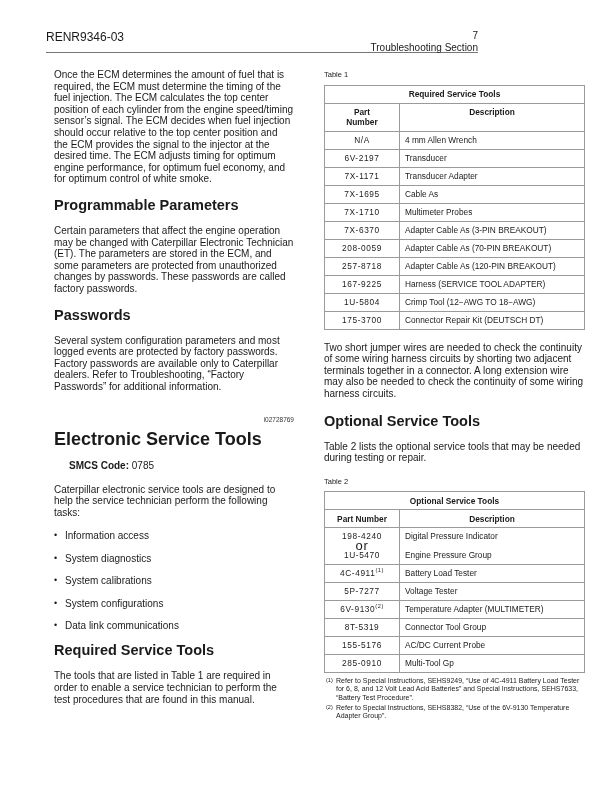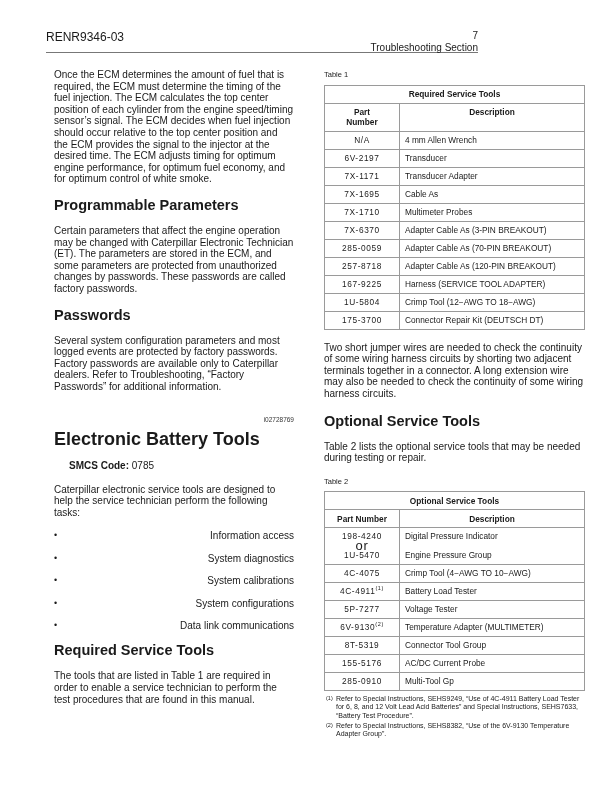--- a/index.html
+++ b/index.html
@@ -14,21 +14,21 @@
     .col { position: absolute; font-size: 10px; line-height: 11.6px; }
     .col-left { left: 54px; top: 69px; width: 240px; }
     .col-right { left: 324px; top: 69px; width: 262px; }
 
     p { margin: 0 0 12px 0; }
     h2 { font-size: 14.5px; font-weight: bold; margin: 0 0 11px 0; line-height: 17px; }
     h1 { font-size: 18px; font-weight: bold; margin: 0 0 10px 0; line-height: 21px; }
     .docid { text-align: right; font-size: 6.5px; margin: 0 0 3px 0; color: #333; }
     .smcs { margin: 0 0 12px 15px; }
     .smcs b { font-weight: bold; }
-    ul.bullets { list-style: none; padding: 0; margin: 0 0 10px 0; text-align: right; }
+    ul.bullets { list-style: none; padding: 0; margin: 0 0 10px 0; }
     ul.bullets li { position: relative; padding-left: 11px; margin-bottom: 10.8px; }
     ul.bullets li::before { content: "•"; position: absolute; left: 0; top: 0; font-size: 9px; }
 
     .tcap { font-size: 7.5px; margin: 0 0 4px 0; }
     table.tools {
       border-collapse: collapse; width: 261px; font-size: 8.3px; margin-bottom: 12px;
     }
     table.tools td, table.tools th {
       border: 1px solid #9a9a9a; padding: 3.5px 5px; line-height: 10px;
     }
@@ -55,21 +55,21 @@
 <div class="col col-left">
   <p>Once the ECM determines the amount of fuel that is required, the ECM must determine the timing of the fuel injection. The ECM calculates the top center position of each cylinder from the engine speed/timing sensor’s signal. The ECM decides when fuel injection should occur relative to the top center position and the ECM provides the signal to the injector at the desired time. The ECM adjusts timing for optimum engine performance, for optimum fuel economy, and for optimum control of white smoke.</p>
 
   <h2>Programmable Parameters</h2>
   <p>Certain parameters that affect the engine operation may be changed with Caterpillar Electronic Technician (ET). The parameters are stored in the ECM, and some parameters are protected from unauthorized changes by passwords. These passwords are called factory passwords.</p>
 
   <h2>Passwords</h2>
   <p style="margin-bottom:22px;">Several system configuration parameters and most logged events are protected by factory passwords. Factory passwords are available only to Caterpillar dealers. Refer to Troubleshooting, “Factory Passwords” for additional information.</p>
 
   <div class="docid">i02728769</div>
-  <h1>Electronic Battery Tools</h1>
+  <h1>Electronic Service Tools</h1>
   <div class="smcs"><b>SMCS Code:</b><span> 0785</span></div>
   <p>Caterpillar electronic service tools are designed to help the service technician perform the following tasks:</p>
 
   <ul class="bullets">
     <li>Information access</li>
     <li>System diagnostics</li>
     <li>System calibrations</li>
     <li>System configurations</li>
     <li>Data link communications</li>
   </ul>
@@ -107,21 +107,21 @@
         </tr>
     <tr>
           <td class="pn">7X-1710</td>
           <td class="desc">Multimeter Probes</td>
         </tr>
     <tr>
           <td class="pn">7X-6370</td>
           <td class="desc">Adapter Cable As (3-PIN BREAKOUT)</td>
         </tr>
     <tr>
-          <td class="pn">285-0059</td>
+          <td class="pn">208-0059</td>
           <td class="desc">Adapter Cable As (70-PIN BREAKOUT)</td>
         </tr>
     <tr>
           <td class="pn">257-8718</td>
           <td class="desc">Adapter Cable As (120-PIN BREAKOUT)</td>
         </tr>
     <tr>
           <td class="pn">167-9225</td>
           <td class="desc">Harness (SERVICE TOOL ADAPTER)</td>
         </tr>
@@ -157,24 +157,20 @@
         <span class="or">or</span>
         <span>1U-5470</span>
       </td>
       <td class="desc" style="line-height:9.5px;">
         <div>Digital Pressure Indicator</div>
         <div style="height:9.5px;"></div>
         <div>Engine Pressure Group</div>
       </td>
     </tr>
     <tr>
-          <td class="pn"><span>4C-4075</span></td>
-          <td class="desc">Crimp Tool (4−AWG TO 10−AWG)</td>
-        </tr>
-    <tr>
           <td class="pn"><span>4C-4911</span><sup>(1)</sup></td>
           <td class="desc">Battery Load Tester</td>
         </tr>
     <tr>
           <td class="pn"><span>5P-7277</span></td>
           <td class="desc">Voltage Tester</td>
         </tr>
     <tr>
           <td class="pn"><span>6V-9130</span><sup>(2)</sup></td>
           <td class="desc">Temperature Adapter (MULTIMETER)</td>

